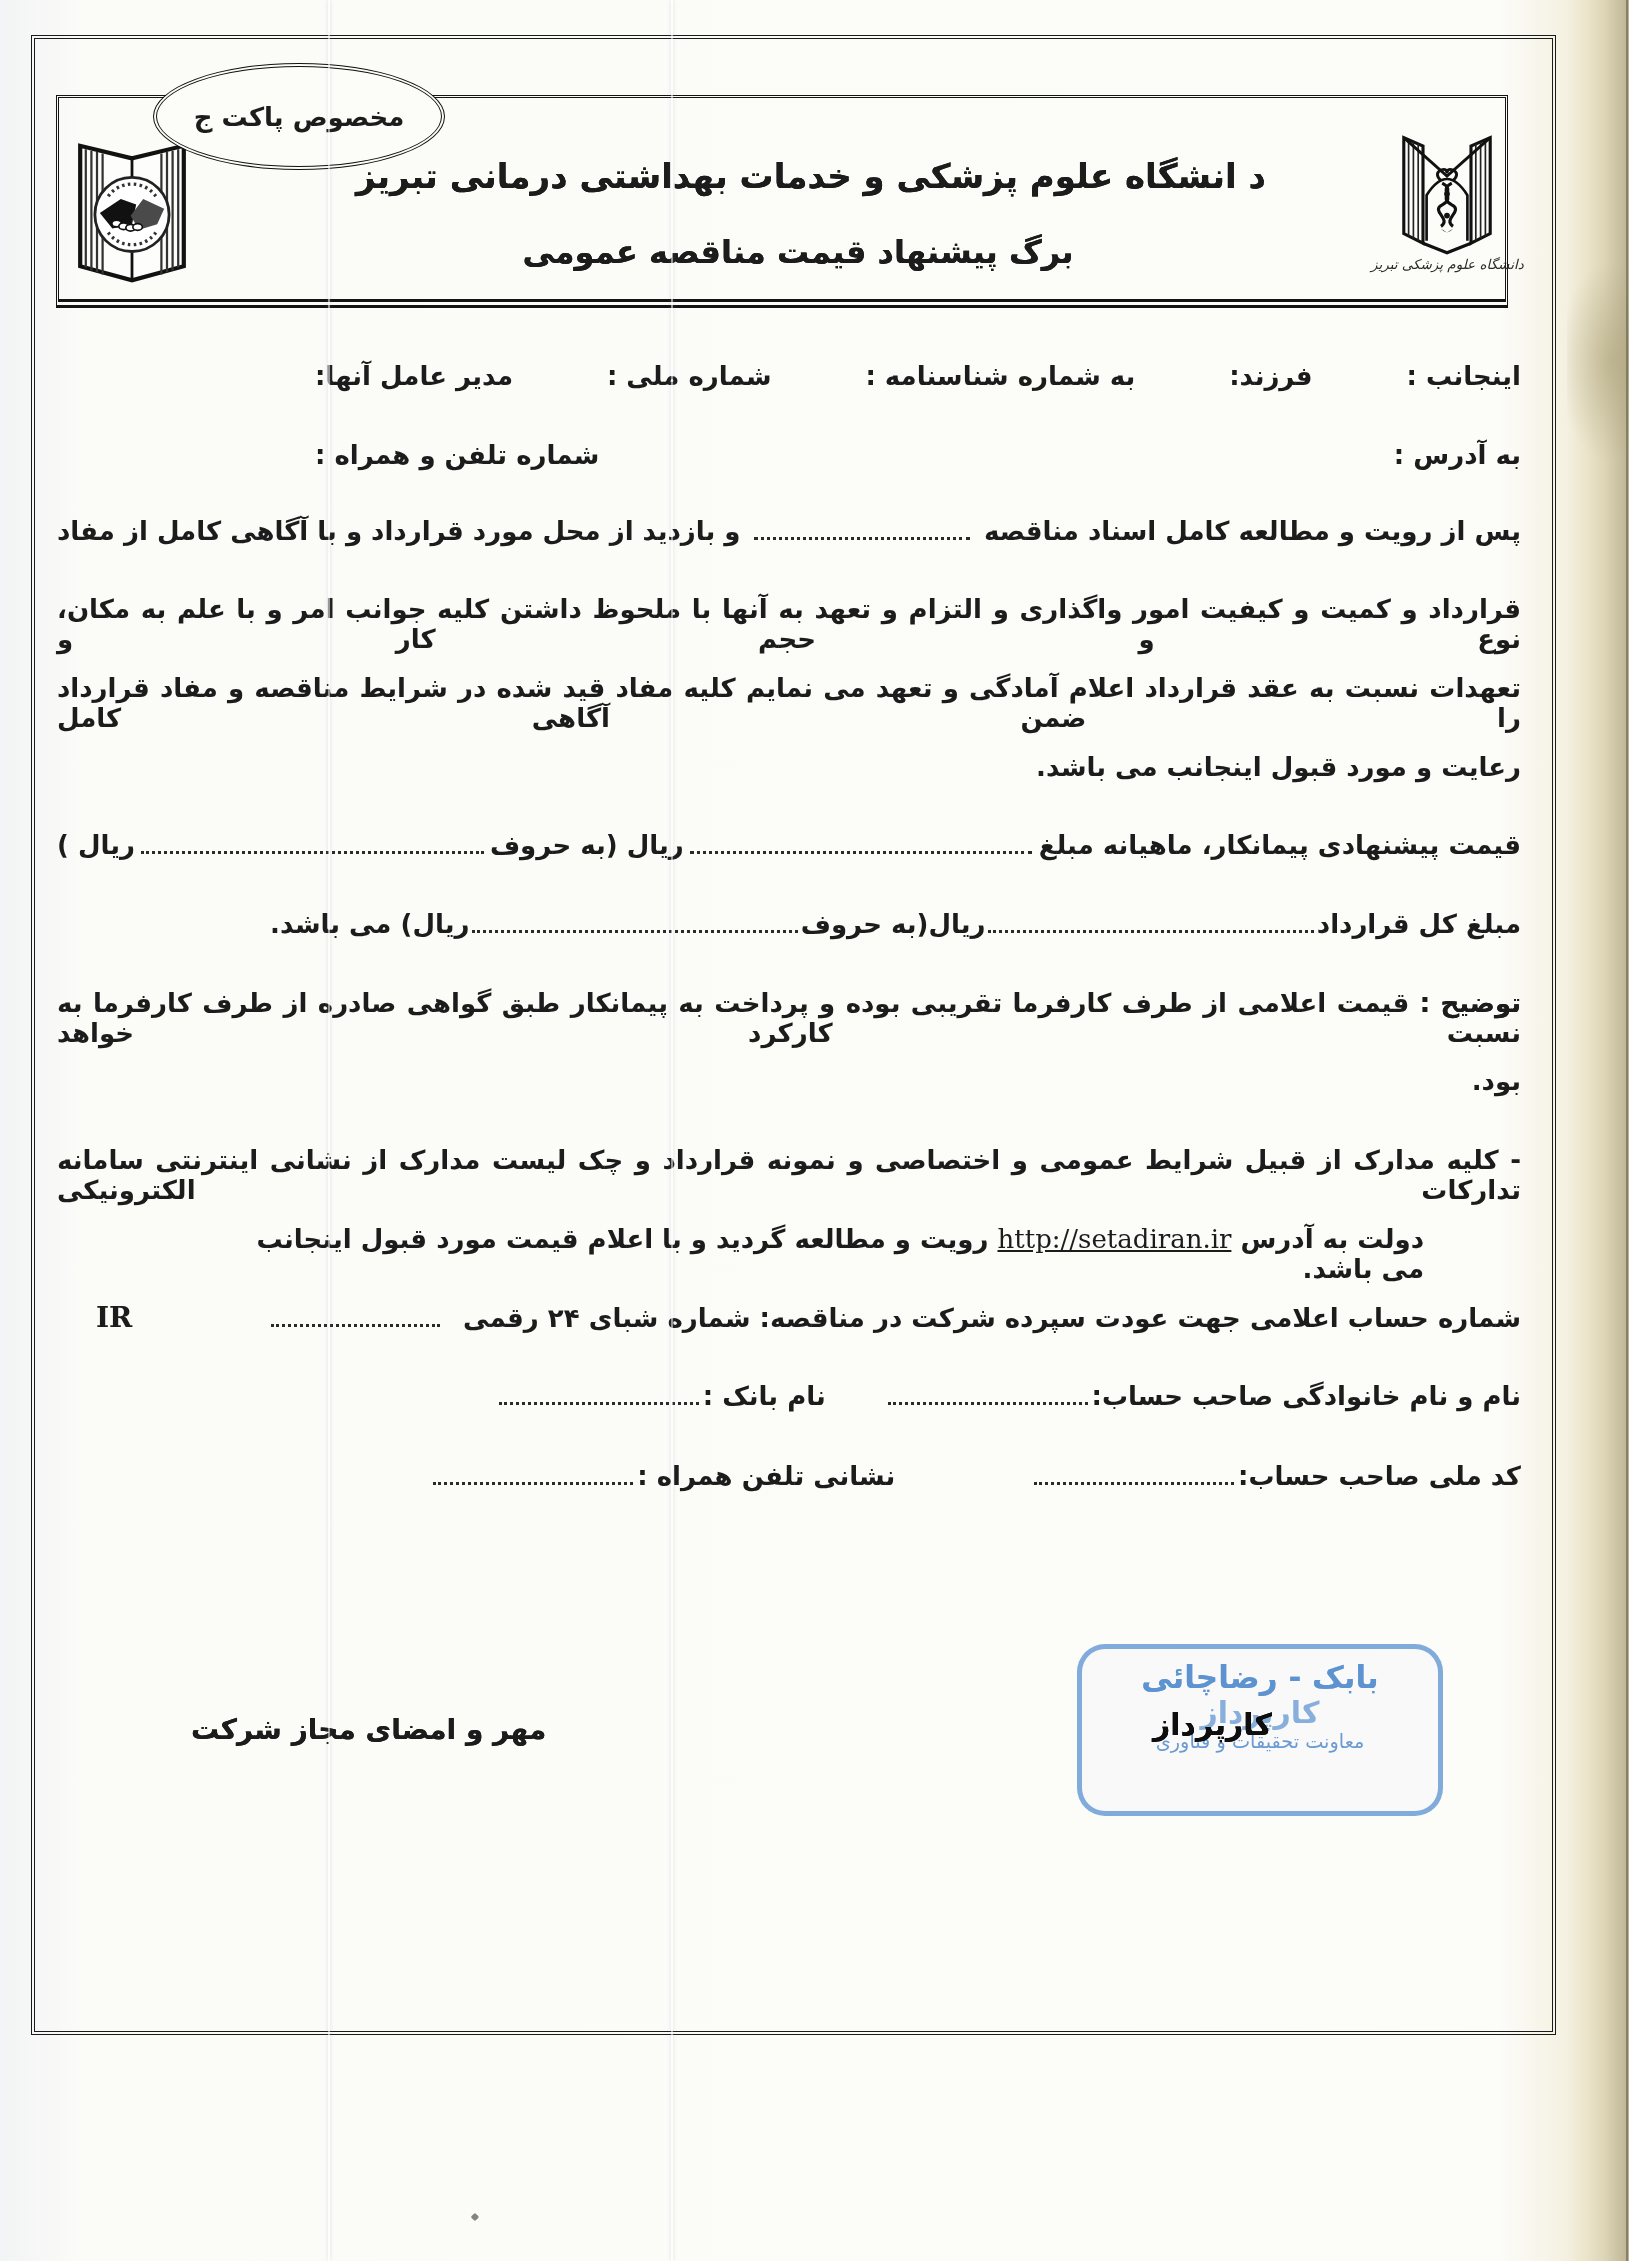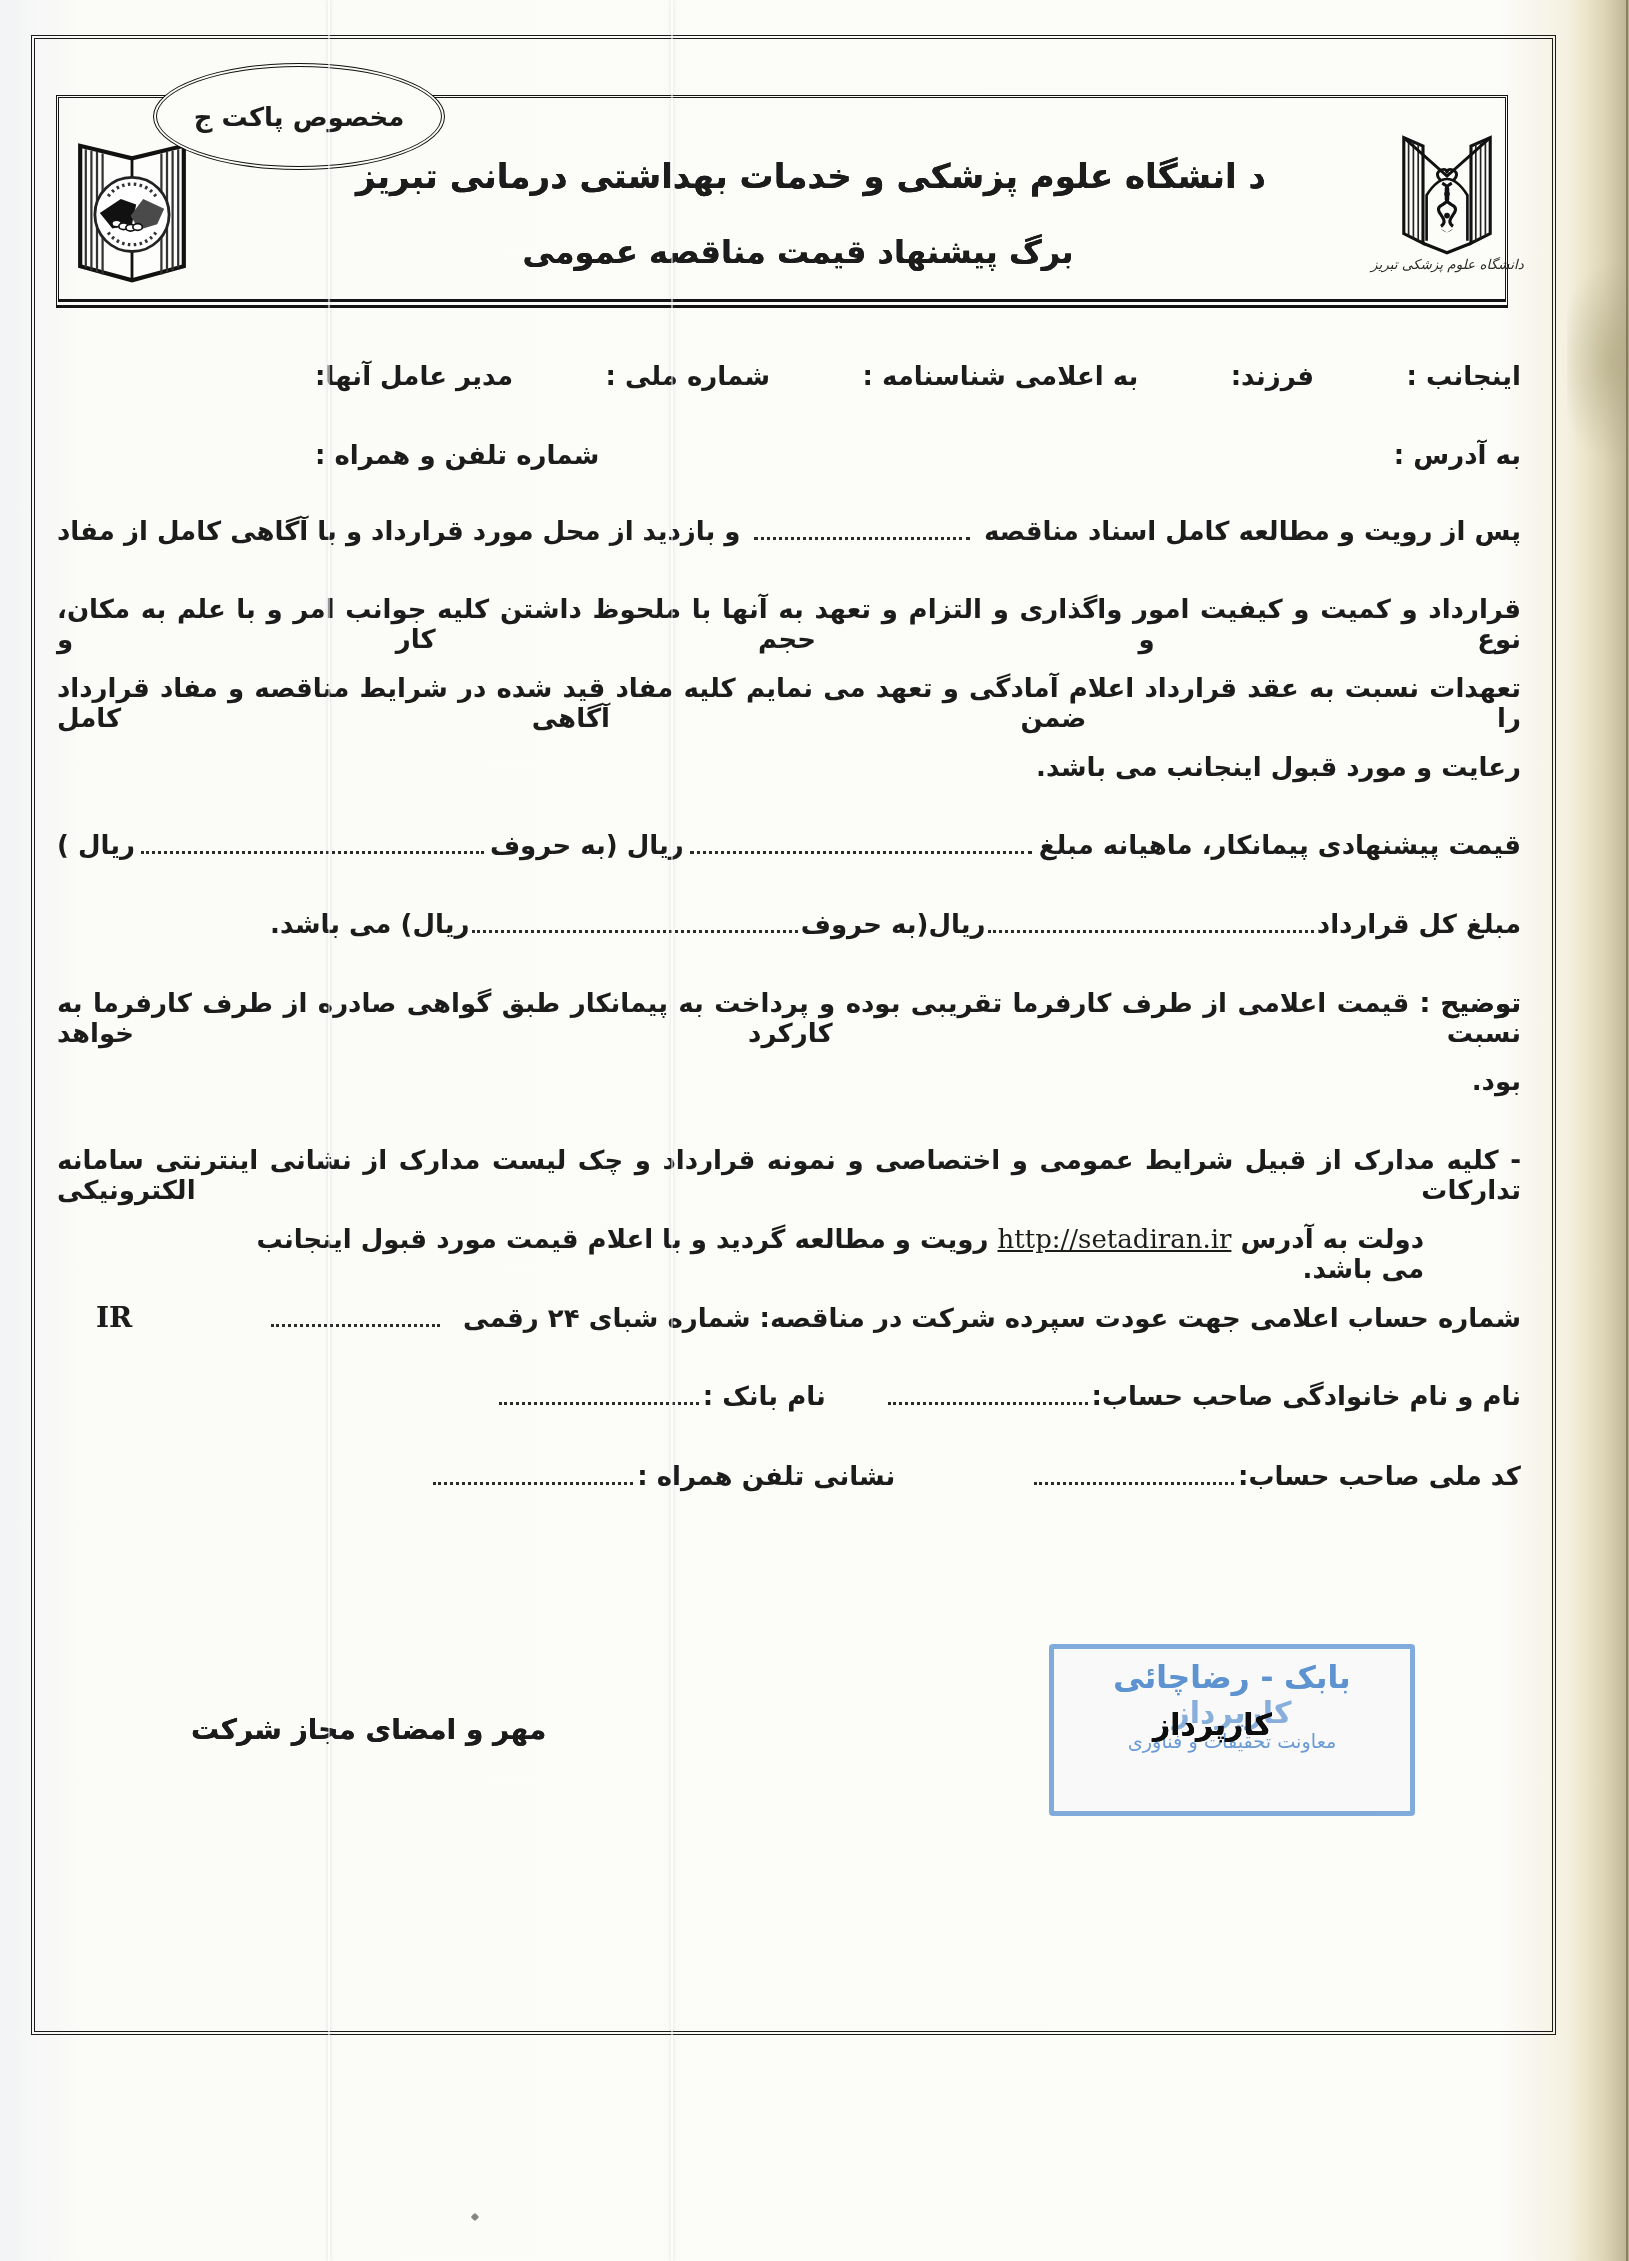--- a/index.html
+++ b/index.html
@@ -30,22 +30,22 @@
   .logo-right .cap{font-size:13.5px;font-style:italic;color:#2a2a2a;margin-top:-3.9px;letter-spacing:-0.6px;}
   .row,.jline,.rline{position:absolute;left:58px;right:108px;font-size:26px;font-weight:bold;z-index:2;}
   .row{display:flex;align-items:baseline;}
   .jline{text-align:justify;text-align-last:justify;}
   .rline{text-align:right;}
   .dots{height:3.2px;border-bottom:3.2px dotted #2a2a2a;}
   .grow{flex:1;}
   .url{font-family:"DejaVu Serif",serif;text-decoration:underline;direction:ltr;unicode-bidi:embed;font-weight:normal;}
   .latin{font-family:"DejaVu Serif",serif;direction:ltr;unicode-bidi:embed;font-weight:bold;font-size:28px;}
   .stamp{
-    position:absolute;left:1050px;top:1644px;width:356px;height:162px;z-index:5;
-    border:5.8px solid rgba(101,152,211,.82);border-radius:4px;color:#5e93d1;text-align:center;
+    position:absolute;left:1078px;top:1644px;width:356px;height:162px;z-index:5;
+    border:5.8px solid rgba(101,152,211,.82);border-radius:28px;color:#5e93d1;text-align:center;
     background:rgba(180,205,235,.06);
   }
   .stamp .s1{margin-top:10.3px;font-size:31px;font-weight:bold;text-shadow:0 0 0.6px rgba(94,147,209,.6);}
   .stamp .s2{font-size:30px;font-weight:bold;opacity:.72;margin-top:0px;letter-spacing:3.9px;}
   .stamp .s3{font-size:19.3px;margin-top:0px;opacity:.92;}
   .printed-role{position:absolute;left:1123px;top:1707px;width:181px;text-align:center;font-size:30px;font-weight:bold;color:#0e0e0e;z-index:6;text-shadow:0 0 0.6px #000;}
   .signature{position:absolute;left:192px;top:1713px;font-size:28px;font-weight:bold;z-index:2;text-shadow:0 0 0.6px #111;}
   .speck{position:absolute;left:473px;top:2214px;width:5.8px;height:5.8px;background:#666;border-radius:1.3px;transform:rotate(45deg);opacity:.8;z-index:2;}
 </style>
 </head>
@@ -102,21 +102,21 @@
     </svg>
     <div class="cap">دانشگاه علوم پزشکی تبریز</div>
   </div>
 
   <div class="title1">د انشگاه علوم پزشکی و خدمات بهداشتی درمانی تبریز</div>
   <div class="title2">برگ پیشنهاد قیمت مناقصه عمومی</div>
 
   <div class="row" style="top:361px;padding-left:258px;justify-content:space-between">
     <span>اینجانب :</span>
     <span>فرزند:</span>
-    <span>به اعلامی شناسنامه :</span>
+    <span>به شماره شناسنامه :</span>
     <span>شماره ملی :</span>
     <span>مدیر عامل آنها:</span>
   </div>
   <div class="row" style="top:440px;padding-left:258px;justify-content:space-between">
     <span>به آدرس :</span>
     <span>شماره تلفن و همراه :</span>
   </div>
 
   <div class="row" style="top:516px">
     <span>پس از رویت و مطالعه کامل اسناد مناقصه</span>

